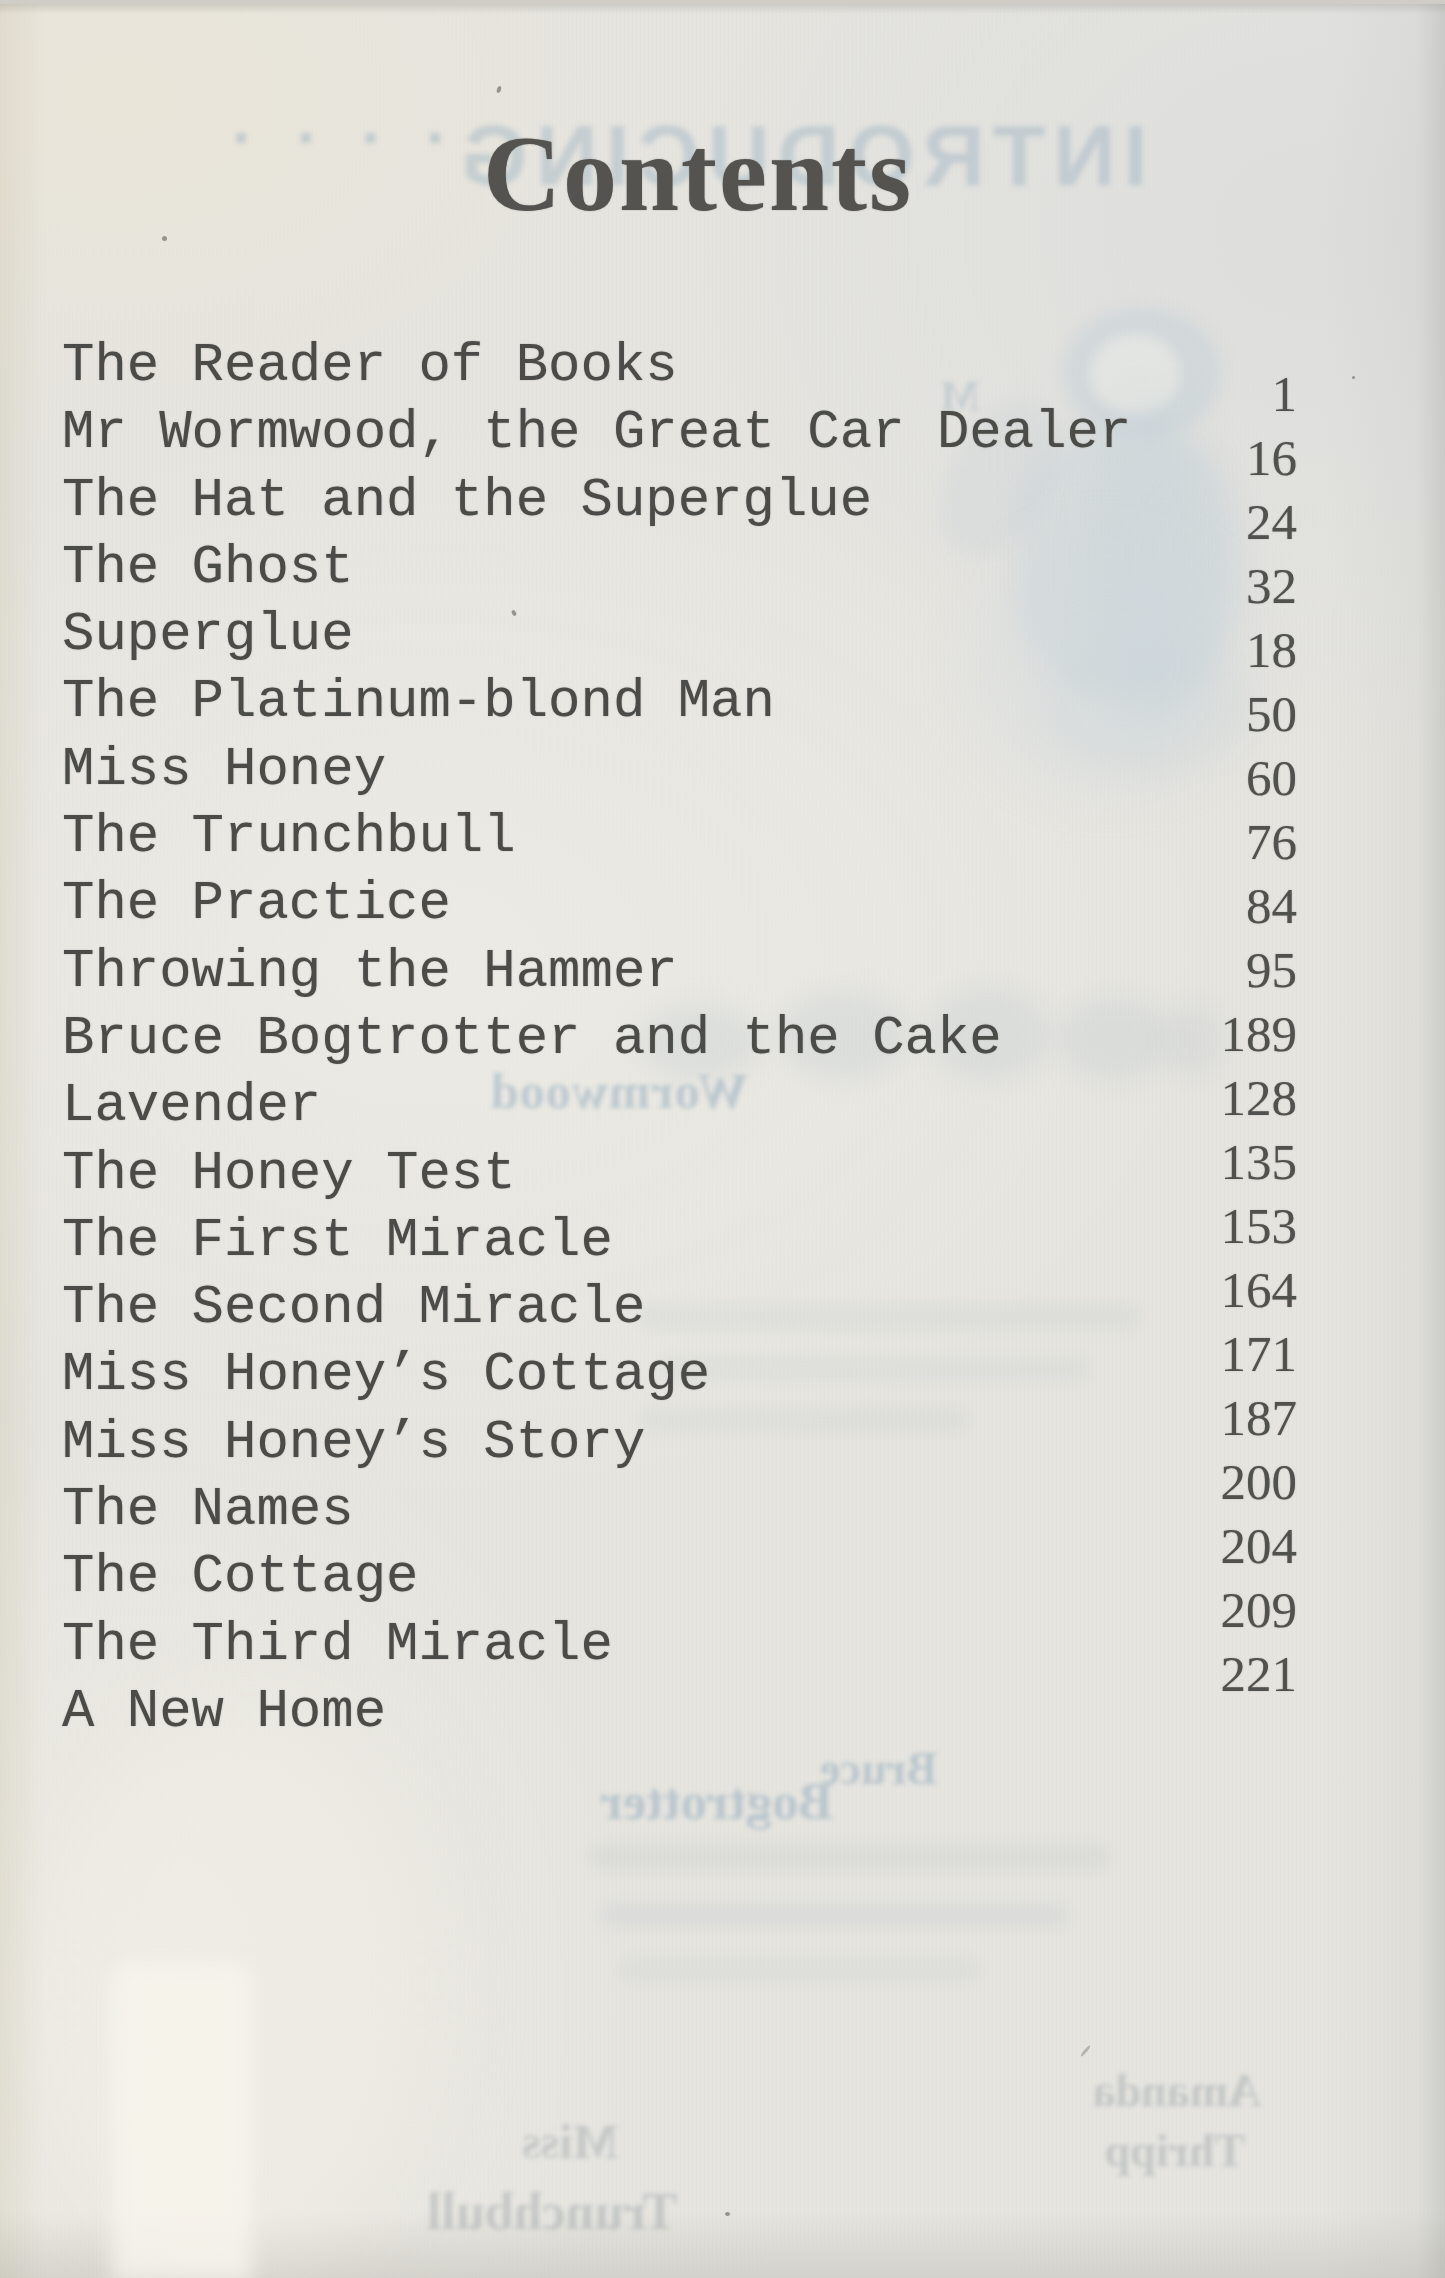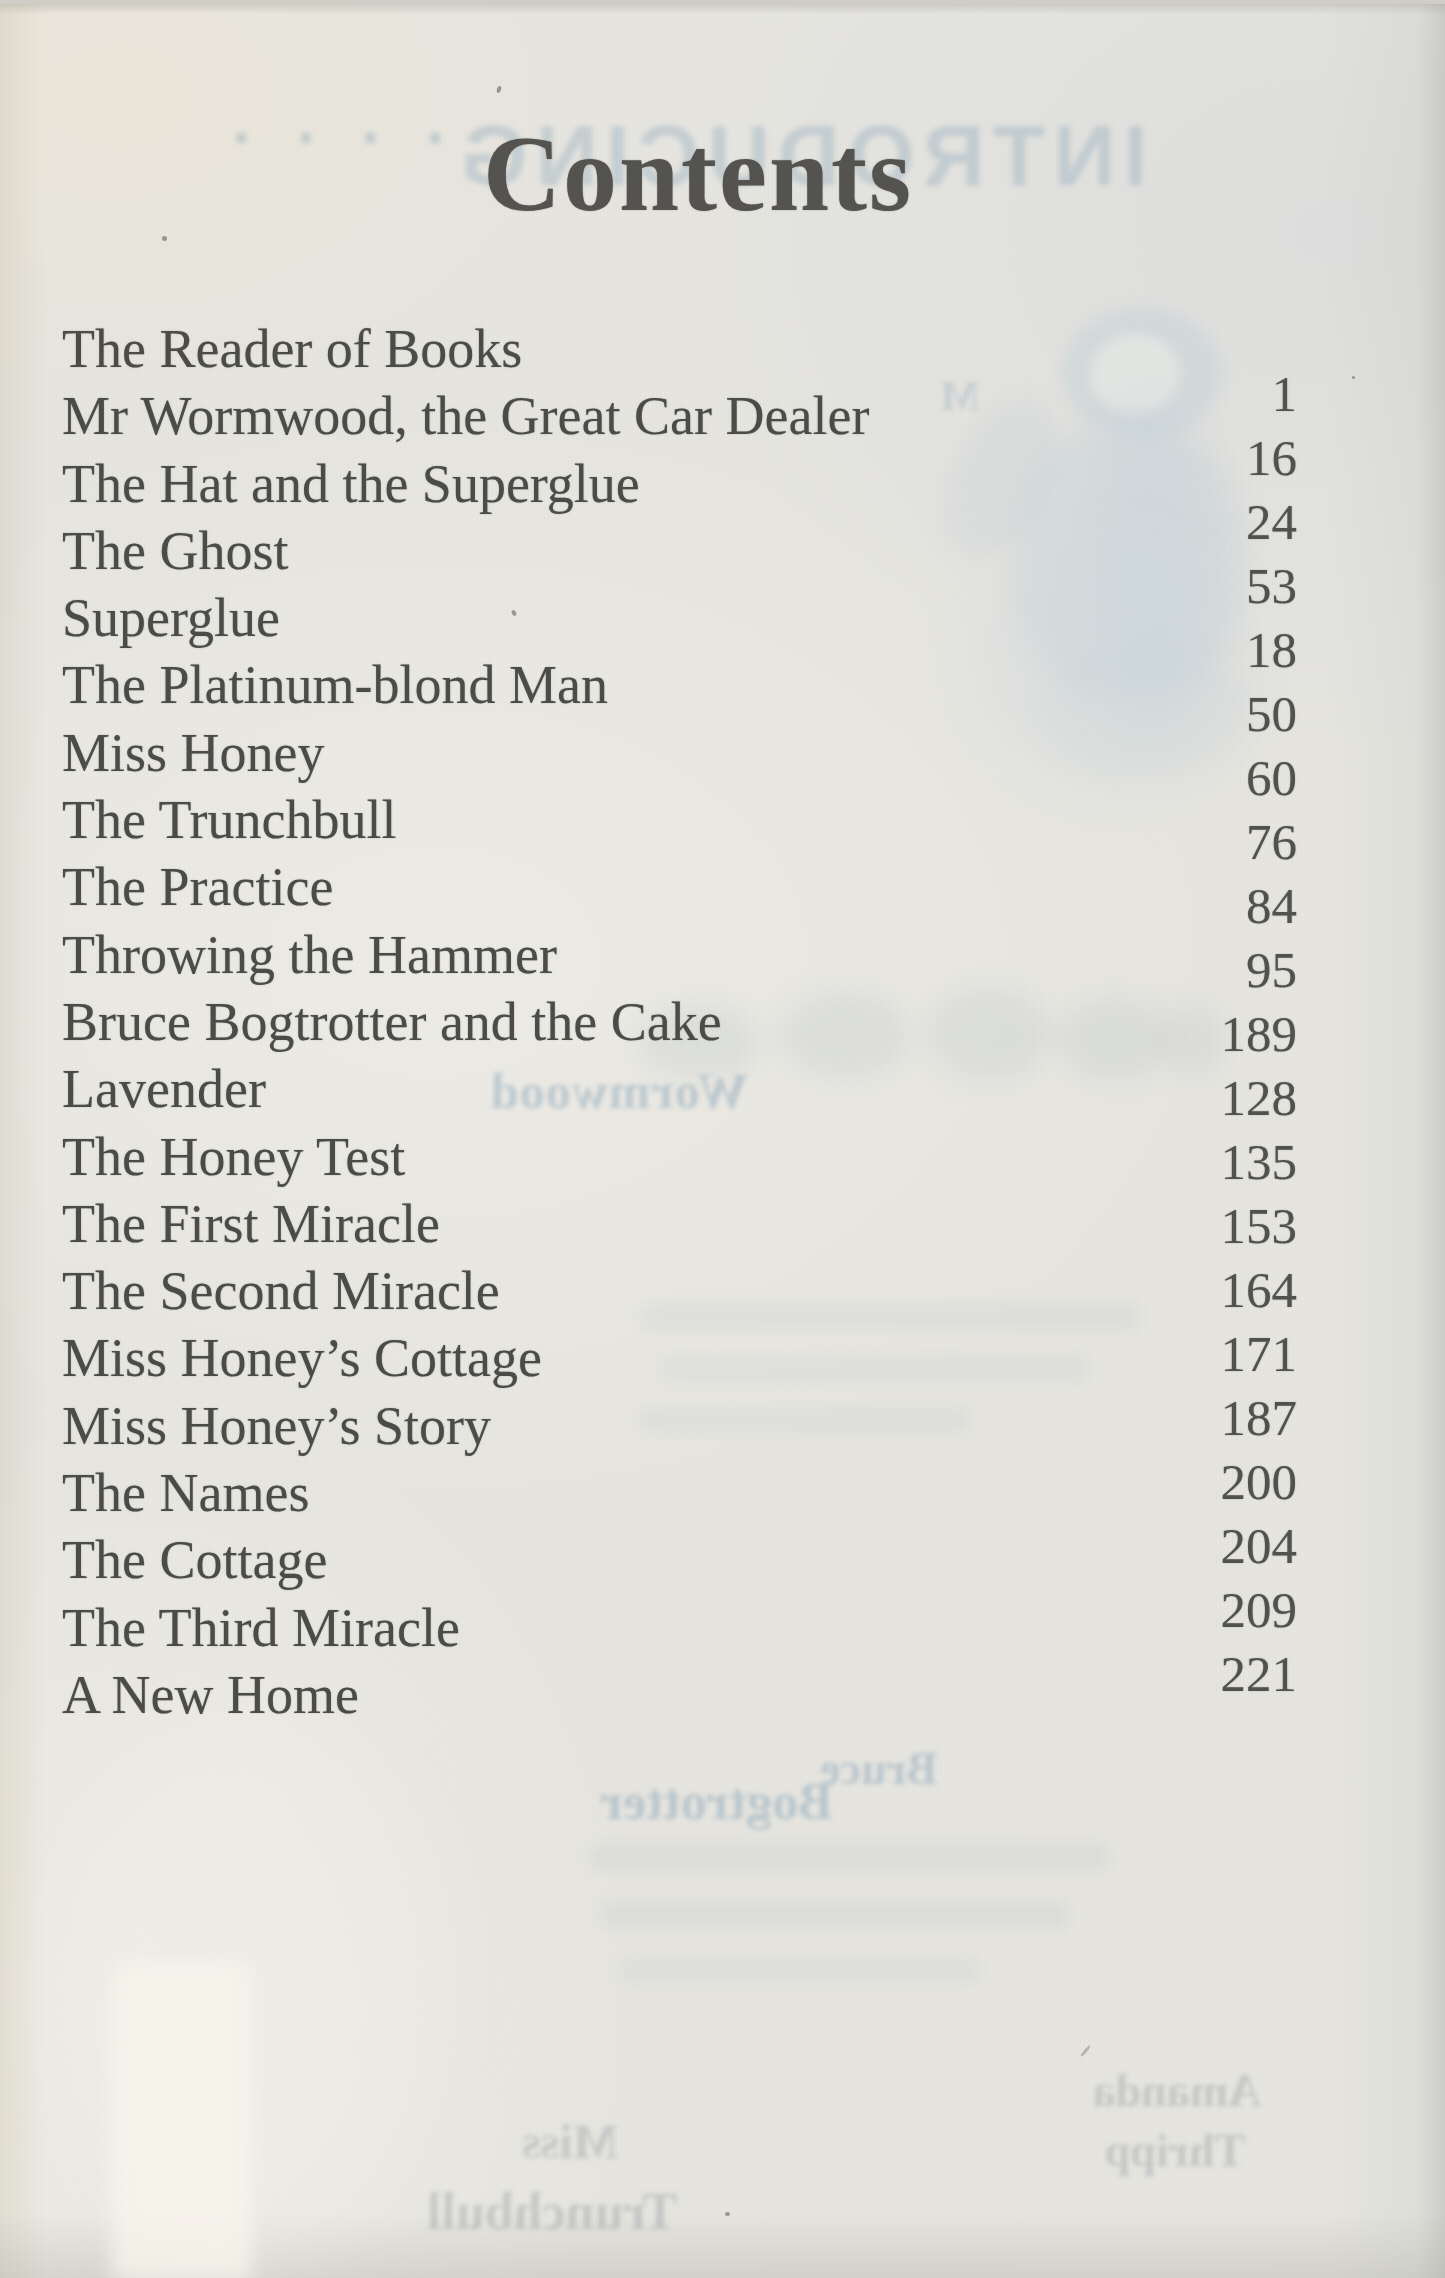--- a/index.html
+++ b/index.html
@@ -21,21 +21,21 @@
       repeating-linear-gradient(90deg, rgba(118,116,106,0.016) 0 1px, rgba(255,255,255,0.018) 1px 2px, rgba(255,255,255,0) 2px 4px);
     font-family:"Liberation Serif", serif;
   }
   
   .heading{
     position:absolute; top:36px; left:698px; transform:translateX(-50%);
     font-size:108px; line-height:1.15; letter-spacing:2px;
     color:#54534f; white-space:nowrap; z-index:3;
     text-shadow:0 0 1.5px rgba(82,81,77,0.45);
   }
-  .toc-titles{position:absolute; left:62px; top:312px; z-index:3;}
+  .toc-titles{position:absolute; left:62px; top:328px; z-index:3;font-family:Liberation Mono, monospace;}
   .toc-title{
     height:67.3px; line-height:67.3px; white-space:nowrap;
     font-size:54px; color:#4b4b48;
     text-shadow:0 0 1.5px rgba(75,75,70,0.38);
   }
   .toc-pages{position:absolute; right:148px; top:358px; width:200px; z-index:3;}
   .toc-page{
     height:64px; line-height:64px; text-align:right;
     font-size:51px; color:#51514e;
     text-shadow:0 0 1.5px rgba(75,75,70,0.38);
@@ -136,21 +136,21 @@
       <div class="toc-title">Miss Honey’s Story</div>
       <div class="toc-title">The Names</div>
       <div class="toc-title">The Cottage</div>
       <div class="toc-title">The Third Miracle</div>
       <div class="toc-title">A New Home</div>
     </div>
   <div class="toc-pages">
       <div class="toc-page">1</div>
       <div class="toc-page">16</div>
       <div class="toc-page">24</div>
-      <div class="toc-page">53</div>
+      <div class="toc-page">32</div>
       <div class="toc-page">18</div>
       <div class="toc-page">50</div>
       <div class="toc-page">60</div>
       <div class="toc-page">76</div>
       <div class="toc-page">84</div>
       <div class="toc-page">95</div>
       <div class="toc-page">189</div>
       <div class="toc-page">128</div>
       <div class="toc-page">135</div>
       <div class="toc-page">153</div>

